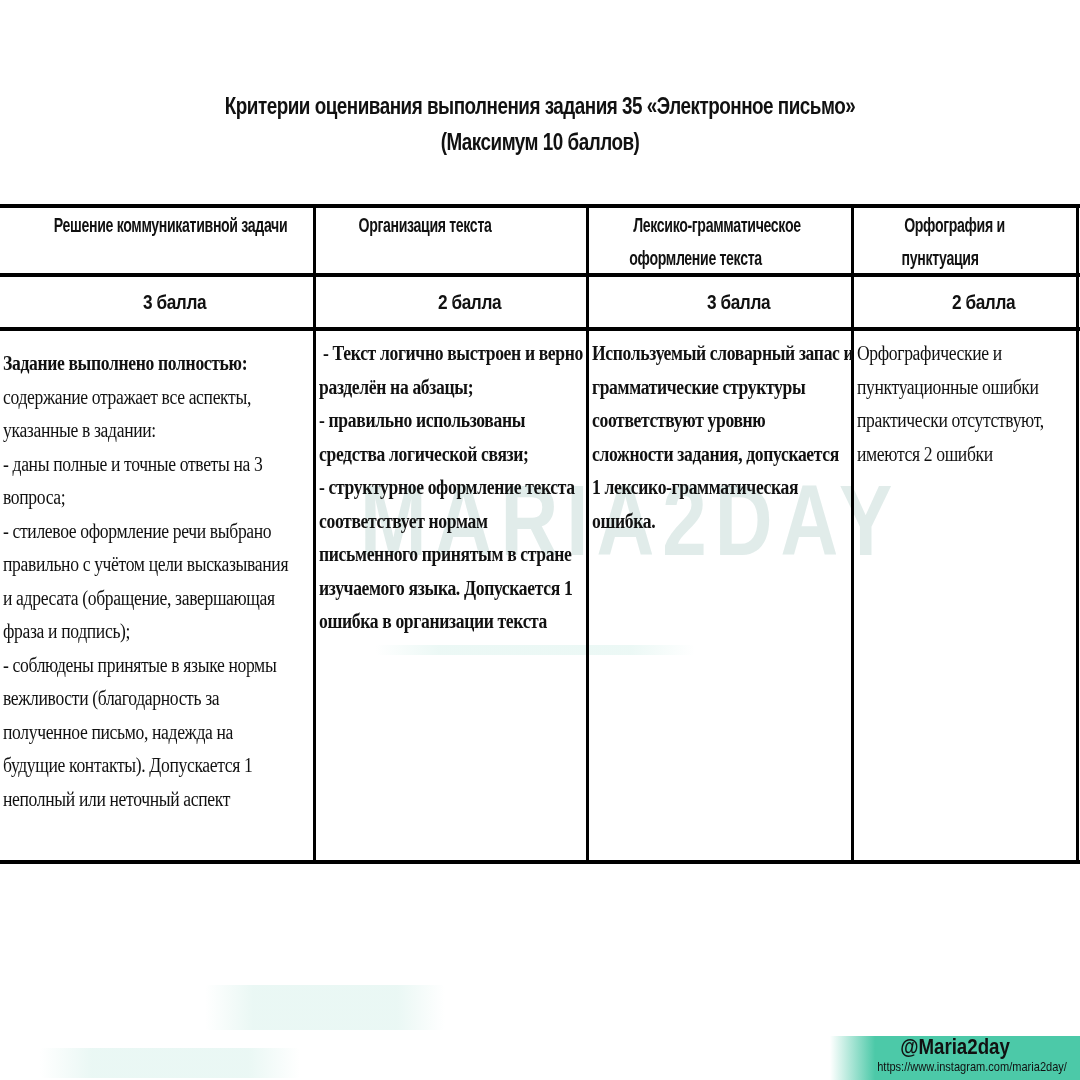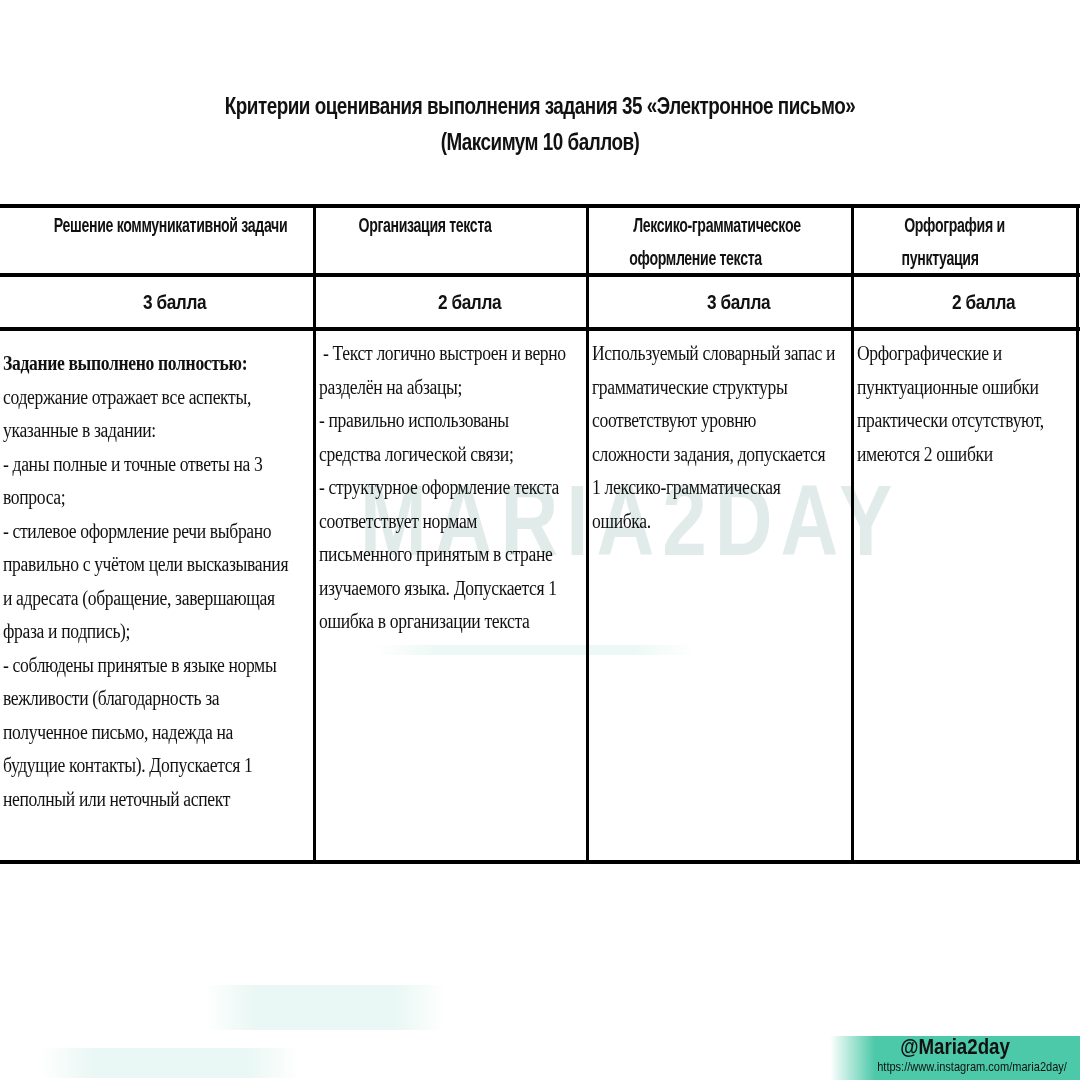--- a/index.html
+++ b/index.html
@@ -121,33 +121,33 @@
     <span class="ln">правильно с учётом цели высказывания</span>
     <span class="ln">и адресата (обращение, завершающая</span>
     <span class="ln">фраза и подпись);</span>
     <span class="ln">- соблюдены принятые в языке нормы</span>
     <span class="ln">вежливости (благодарность за</span>
     <span class="ln">полученное письмо, надежда на</span>
     <span class="ln">будущие контакты). Допускается 1</span>
     <span class="ln">неполный или неточный аспект</span>
   </div>
 
-  <div class="cell body" style="left:316px;top:333px;width:230px;">
+  <div class="cell body" style="left:316px;top:333px;width:230px;font-weight:bold;">
     <span class="ln" style="white-space:pre"> - Текст логично выстроен и верно</span>
     <span class="ln">разделён на абзацы;</span>
     <span class="ln">- правильно использованы</span>
     <span class="ln">средства логической связи;</span>
     <span class="ln">- структурное оформление текста</span>
     <span class="ln">соответствует нормам</span>
     <span class="ln">письменного принятым в стране</span>
     <span class="ln">изучаемого языка. Допускается 1</span>
     <span class="ln">ошибка в организации текста</span>
   </div>
 
-  <div class="cell body" style="left:589px;top:333px;width:238px;">
+  <div class="cell body" style="left:589px;top:333px;width:238px;font-weight:bold;">
     <span class="ln">Используемый словарный запас и</span>
     <span class="ln">грамматические структуры</span>
     <span class="ln">соответствуют уровню</span>
     <span class="ln">сложности задания, допускается</span>
     <span class="ln">1 лексико-грамматическая</span>
     <span class="ln">ошибка.</span>
   </div>
 
   <div class="cell body" style="left:854px;top:333px;width:216px;">
     <span class="ln">Орфографические и</span>

